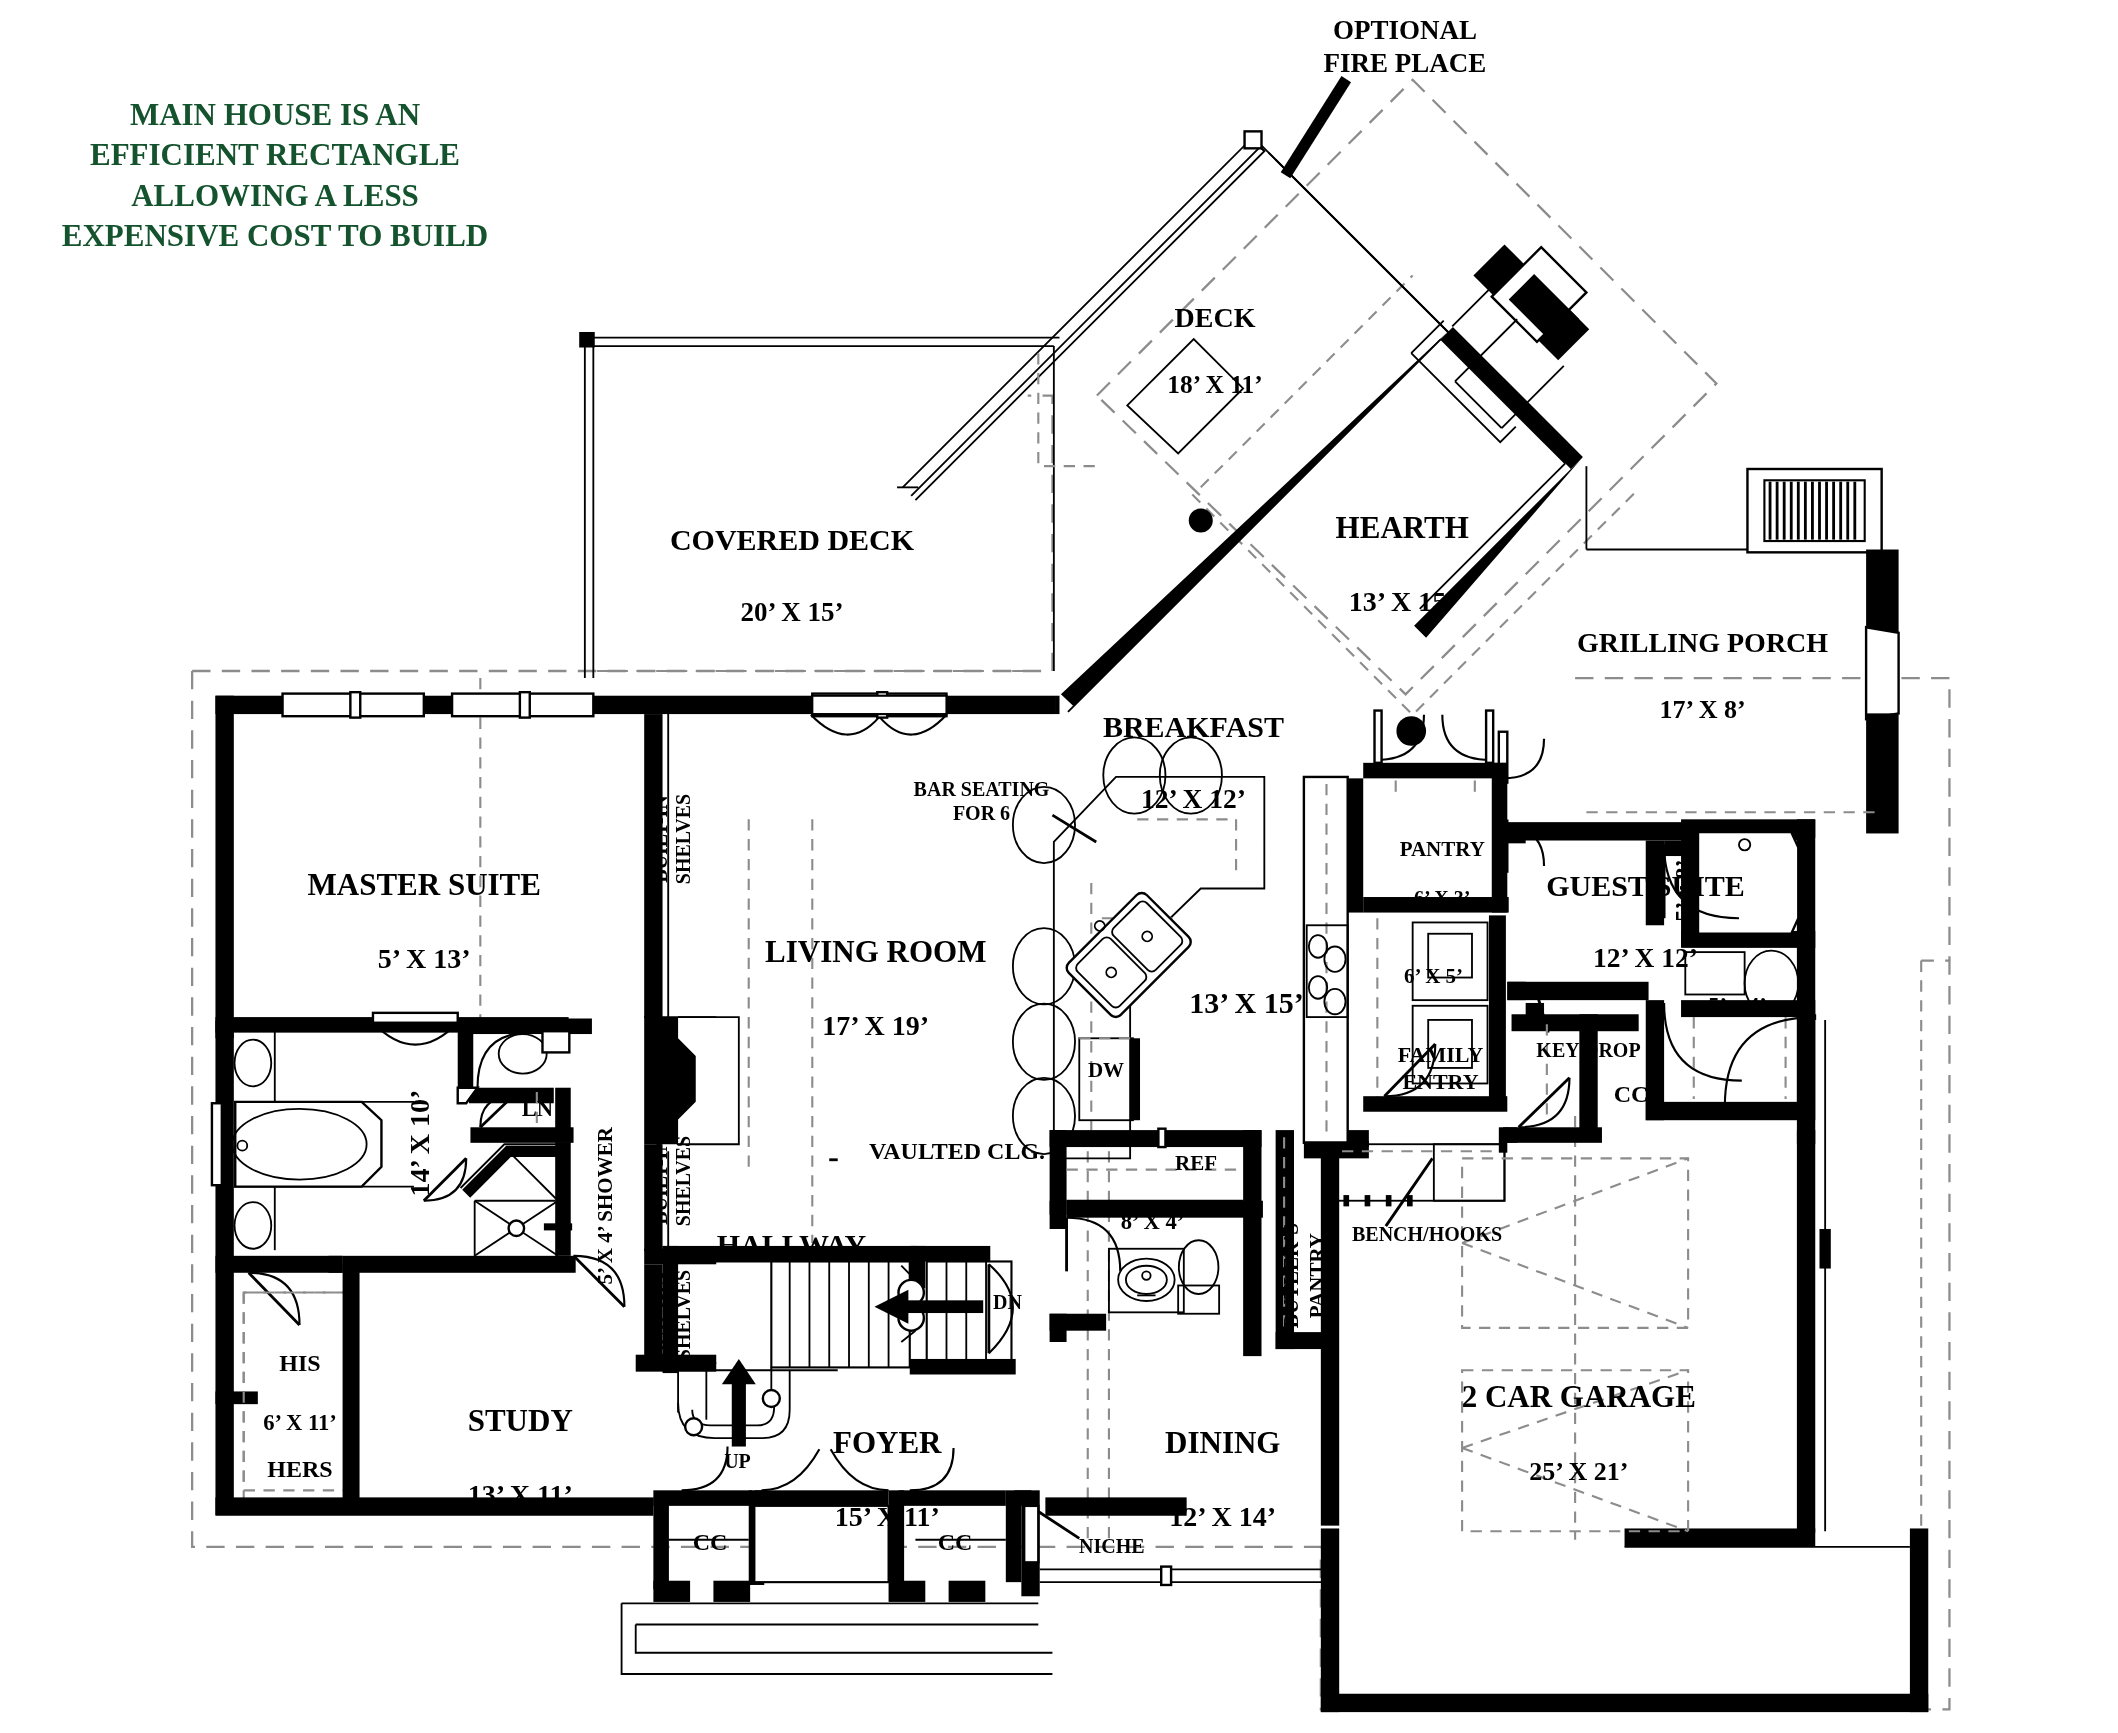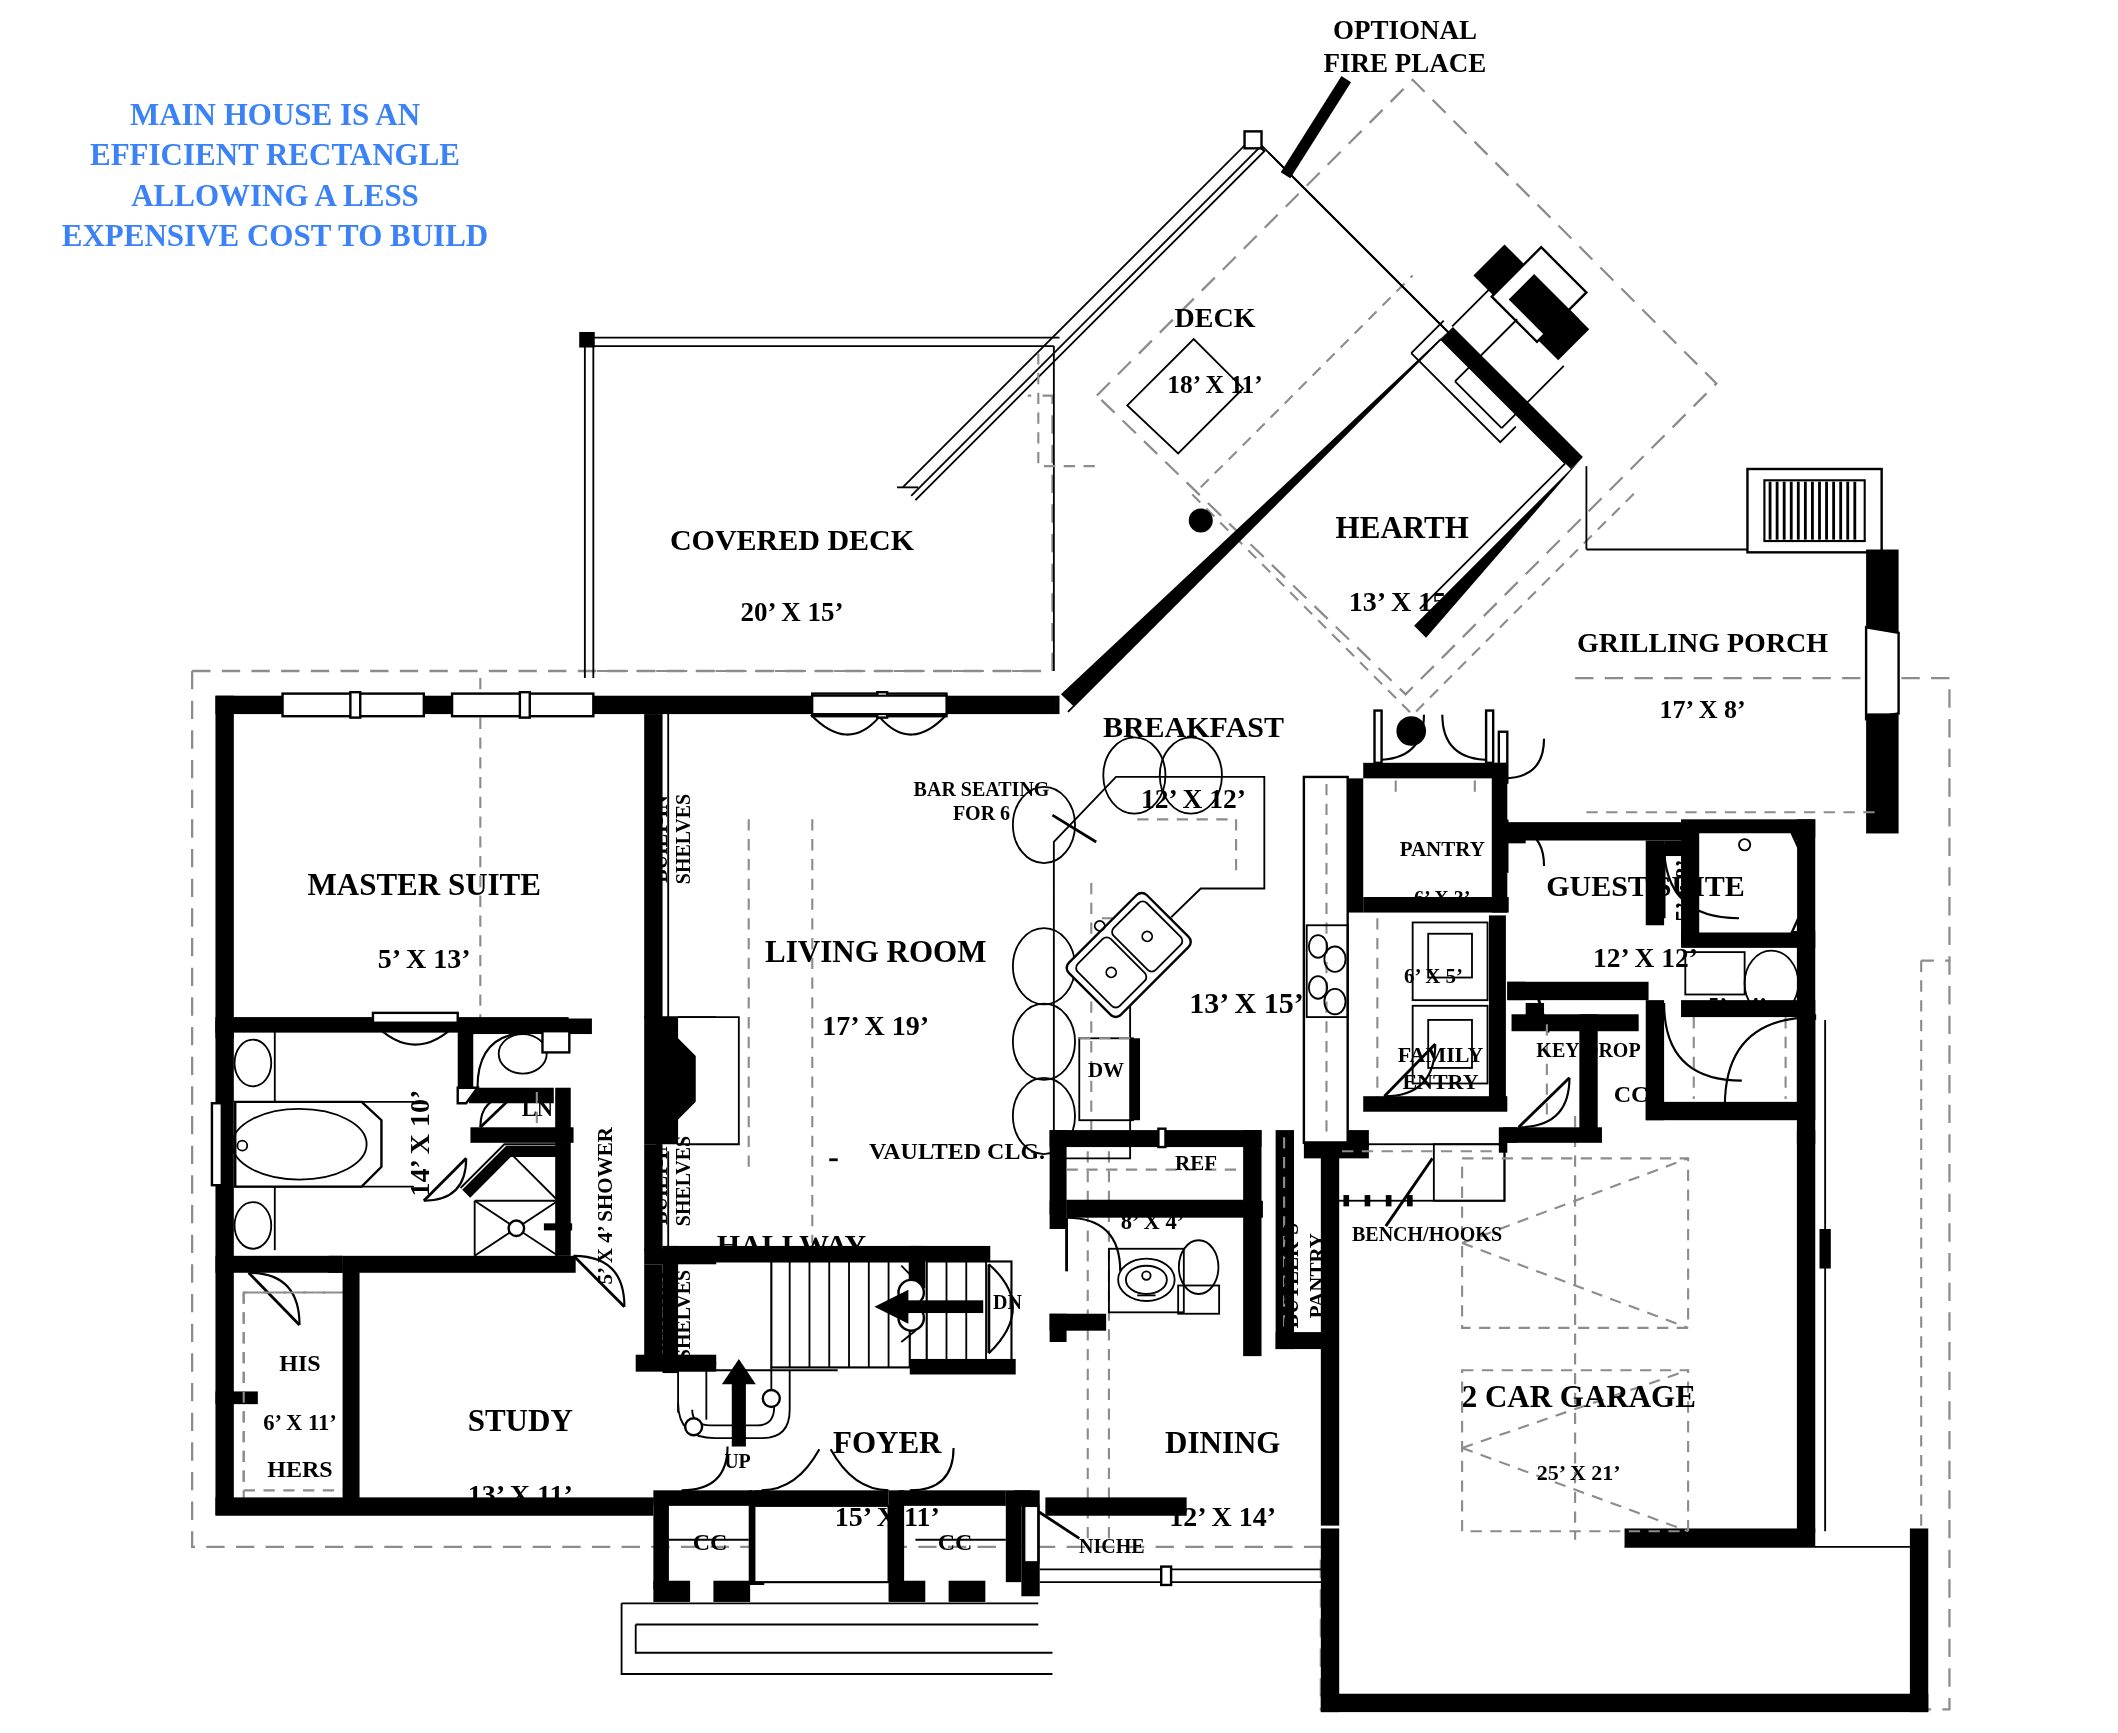--- a/index.html
+++ b/index.html
@@ -5,21 +5,21 @@
   html,body{margin:0;padding:0;background:#ffffff;}
   body{width:2119px;height:1734px;position:relative;overflow:hidden;
        font-family:"Liberation Serif", serif; color:#000;}
   #plan{position:absolute;left:0;top:0;width:2119px;height:1734px;}
   .lbl{position:absolute;text-align:center;line-height:1.18;white-space:pre;
        font-family:"Liberation Serif", serif;font-weight:700;color:#000;}
   .note{position:absolute;text-align:center;line-height:1.22;white-space:pre;
         font-family:"Liberation Serif", serif;font-weight:700;color:#000;}
   .rot90{transform-origin:50% 50%;}
   .title-block{position:absolute;left:42px;top:95px;width:466px;text-align:center;
-       font-family:"Liberation Serif", serif;font-weight:700;font-size:31px;line-height:1.30;color:#3b82f6;}
+       font-family:"Liberation Serif", serif;font-weight:700;font-size:31px;line-height:1.30;color:#14532d;}
 </style>
 </head>
 <body>
 
 <svg id="plan" viewBox="0 0 3000 2455" xmlns="http://www.w3.org/2000/svg" shape-rendering="geometricPrecision">
   <defs>
     <style>
       .w  {fill:#000;stroke:none;}                         /* solid wall poche */
       .th {fill:none;stroke:#000;stroke-width:16;}          /* thick wall line  */
       .md {fill:none;stroke:#000;stroke-width:7;}           /* medium line      */
@@ -562,21 +562,21 @@
   <span style="font-size:28px;">15’ X 11’</span>
 </div>
 
 <div class="lbl" style="left:1102px;top:1388px;width:226px;font-size:31px;">
   <span>DINING</span><br>
   <span style="font-size:28px;">12’ X 14’</span>
 </div>
 
 <div class="lbl" style="left:1412px;top:1342px;width:318px;font-size:31px;">
   <span>2 CAR GARAGE</span><br>
-  <span style="font-size:22px;">25’ X 21’</span>
+  <span style="font-size:26px;">25’ X 21’</span>
 </div>
 
 <div class="note" style="left:904px;top:777px;width:155px;font-size:20px;">BAR SEATING
 FOR 6</div>
 
 <div class="note" style="left:869px;top:1137px;width:162px;font-size:24px;">VAULTED CLG.</div>
 
 <div class="note" style="left:1511px;top:1038px;width:155px;font-size:20px;">KEY DROP</div>
 
 <div class="note" style="left:1335px;top:1222px;width:184px;font-size:20px;">BENCH/HOOKS</div>

